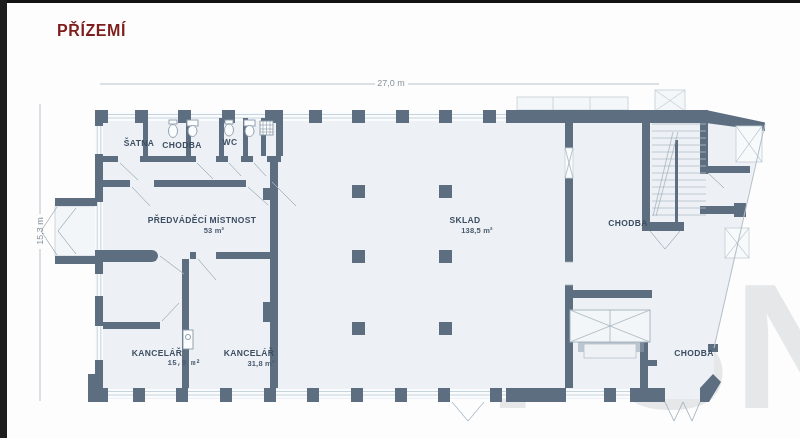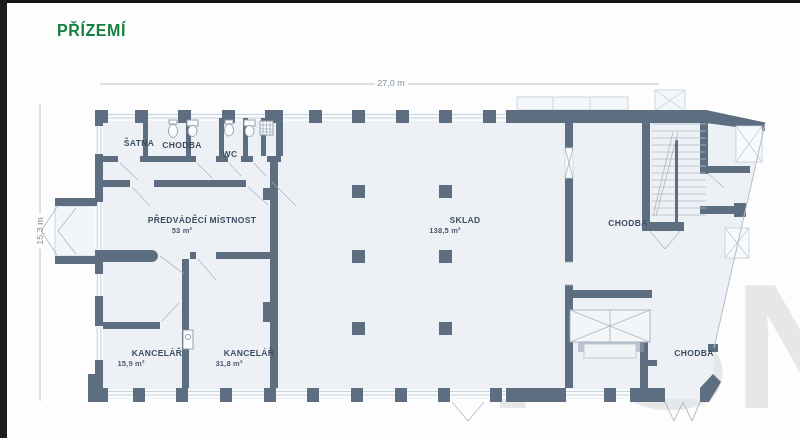--- a/index.html
+++ b/index.html
@@ -4,35 +4,35 @@
 <style>
   html,body{margin:0;padding:0;}
   body{
     width:800px;height:438px;position:relative;overflow:hidden;
     background:#fdfdfd;font-family:"Liberation Sans","DejaVu Sans",sans-serif;
   }
   .edge-strip-top{position:absolute;left:0;top:0;width:800px;height:3px;background:#141414;}
   .edge-strip-left{position:absolute;left:0;top:0;width:7px;height:438px;background:#1d1d1d;}
   .page-title{
     position:absolute;left:57px;top:22px;
-    font-size:16px;font-weight:bold;color:#15803d;letter-spacing:0.6px;
+    font-size:16px;font-weight:bold;color:#7f1d1d;letter-spacing:0.6px;
   }
   .plan-svg{position:absolute;left:0;top:0;}
   .dim-label{
     position:absolute;font-size:9px;color:#8a949f;white-space:nowrap;
   }
   .dim-label.top{left:391px;top:78px;transform:translateX(-50%);}
   .dim-label.left{left:40px;top:231px;transform:translate(-50%,-50%) rotate(-90deg);}
   .room-label{
     position:absolute;transform:translateX(-50%);text-align:center;white-space:nowrap;
     color:#3d4e63;font-weight:bold;font-size:8.5px;letter-spacing:0.35px;margin-left:20px;
   }
   .room-area{
     position:absolute;transform:translateX(-50%);text-align:left;white-space:nowrap;
-    color:#4a5a6e;font-weight:bold;font-size:7.5px;letter-spacing:0.2px;
+    color:#4a5a6e;font-weight:bold;font-size:7.5px;letter-spacing:0.2px;margin-left:32px;
   }
   .watermark{
     position:absolute;left:488px;top:258px;
     font-size:178px;font-weight:800;color:#b5bcc2;opacity:0.33;
     letter-spacing:4px;line-height:1;user-select:none;
   }
 </style>
 </head>
 <body>
 
@@ -233,23 +233,23 @@
       <circle cx="188" cy="337" r="2.6" fill="none"></circle>
     </g>
   </g>
 </svg>
 
 <div class="dim-label top">27,0 m</div>
 <div class="dim-label left">15,3 m</div>
 
 <div class="room-label" style="left:119px;top:138px;">ŠATNA</div>
 <div class="room-label" style="left:162px;top:140px;">CHODBA</div>
-<div class="room-label" style="left:210px;top:149px;">WC</div>
+<div class="room-label" style="left:210px;top:137px;">WC</div>
 <div class="room-label" style="left:182px;top:215px;text-align:center;">PŘEDVÁDĚCÍ MÍSTNOST</div>
 <div class="room-area" style="left:182px;top:226px;">53 m²</div>
 <div class="room-label" style="left:445px;top:215px;">SKLAD</div>
 <div class="room-area" style="left:445px;top:226px;">138,5 m²</div>
 <div class="room-label" style="left:608px;top:218px;">CHODBA</div>
 <div class="room-label" style="left:137px;top:348px;">KANCELÁŘ</div>
-<div class="room-area" style="left:131px;top:359px;">15,9 m²</div>
+<div class="room-area" style="left:152px;top:359px;font-family:Liberation Mono, monospace;">15,9 m²</div>
 <div class="room-label" style="left:229px;top:348px;">KANCELÁŘ</div>
 <div class="room-area" style="left:229px;top:359px;">31,8 m²</div>
 <div class="room-label" style="left:674px;top:348px;">CHODBA</div>
 
 </body></html>

